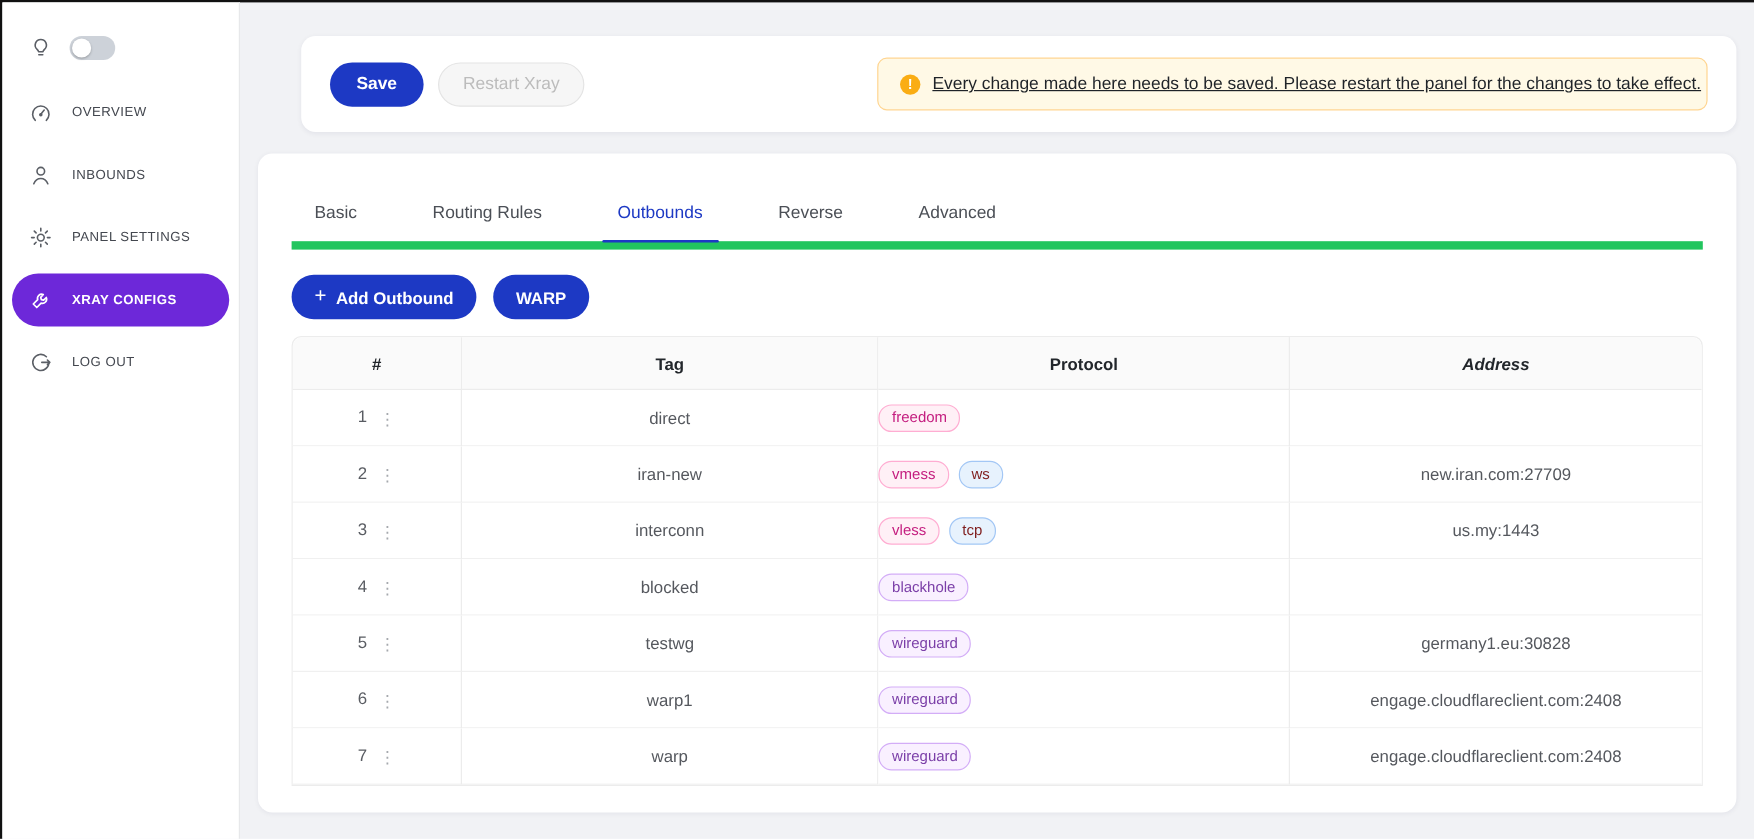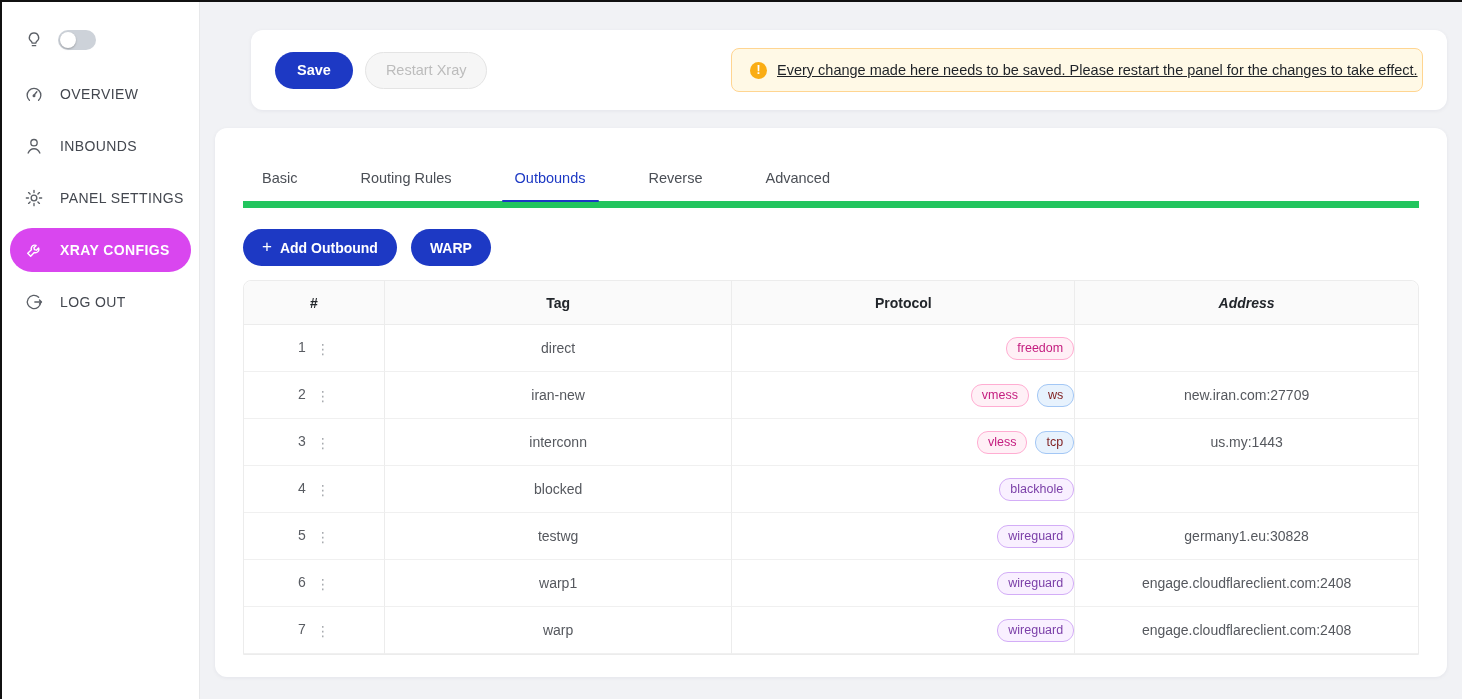--- a/index.html
+++ b/index.html
@@ -19,24 +19,24 @@
     width:198px; background:#fff;
     border-right:1px solid #e7e8ea;
     padding:18px 8px 0 8px;
   }
   .side-row {
     display:flex; align-items:center; gap:16px;
     padding:12px 14px; margin:0 0 8px 0;
     border-radius:24px; cursor:pointer;
   }
   .side-row .lbl {
-    font-size:14px; letter-spacing:.4px; color:#43474f; white-space:nowrap;
+    font-size:11px; letter-spacing:.4px; color:#43474f; white-space:nowrap;
   }
   .side-row svg { flex:0 0 auto; }
-  .side-row.active { background:#d946ef;align-items:center; }
+  .side-row.active { background:#6d28d9;align-items:center; }
   .side-row.active .lbl { color:#fff; font-weight:bold; }
   .theme-row { display:flex; align-items:center; gap:14px; padding:10px 14px 22px 14px; }
   .toggle {
     width:38px; height:20px; border-radius:10px; background:#cdd2d9;
     position:relative; cursor:pointer;
   }
   .toggle .knob {
     position:absolute; left:2px; top:2px; width:16px; height:16px;
     border-radius:50%; background:#fff; box-shadow:0 1px 2px rgba(0,0,0,.25);
   }
@@ -118,21 +118,21 @@
   thead th:last-child  { border-radius:0 8px 0 0;font-style:italic; }
   tbody td { height:47px; border-bottom:1px solid #f0f0f0; color:#55585e; background:#fff; }
   .col-num { width:12%; }
   .col-tag { width:29.6%; }
   .col-proto { width:29.2%; }
   .num-cell { position:relative; color:#595c62; }
   .dots {
     display:inline-block; margin-left:10px; color:#a6a9ae; font-size:14px;
     letter-spacing:0; cursor:pointer; vertical-align:middle;
   }
-  .badges { display:flex; justify-content:flex-end; gap:8px; }
+  .badges { display:flex; justify-content:flex-start; gap:8px; }
   .badge {
     display:inline-block; padding:2px 10px 3px 10px; border-radius:11px;
     font-size:12.5px; border:1px solid transparent; line-height:16px;
   }
   .badge[data-color="magenta"] { background:#fff0f6; border-color:#ffadd2; color:#c41d7f; }
   .badge[data-color="blue"]    { background:#e7f2fd; border-color:#a3c7f5; color:#7f1d1d; }
   .badge[data-color="purple"]  { background:#f9f0ff; border-color:#d3adf7; color:#7b3fa8; }
 </style>
 </head>
 <body>

